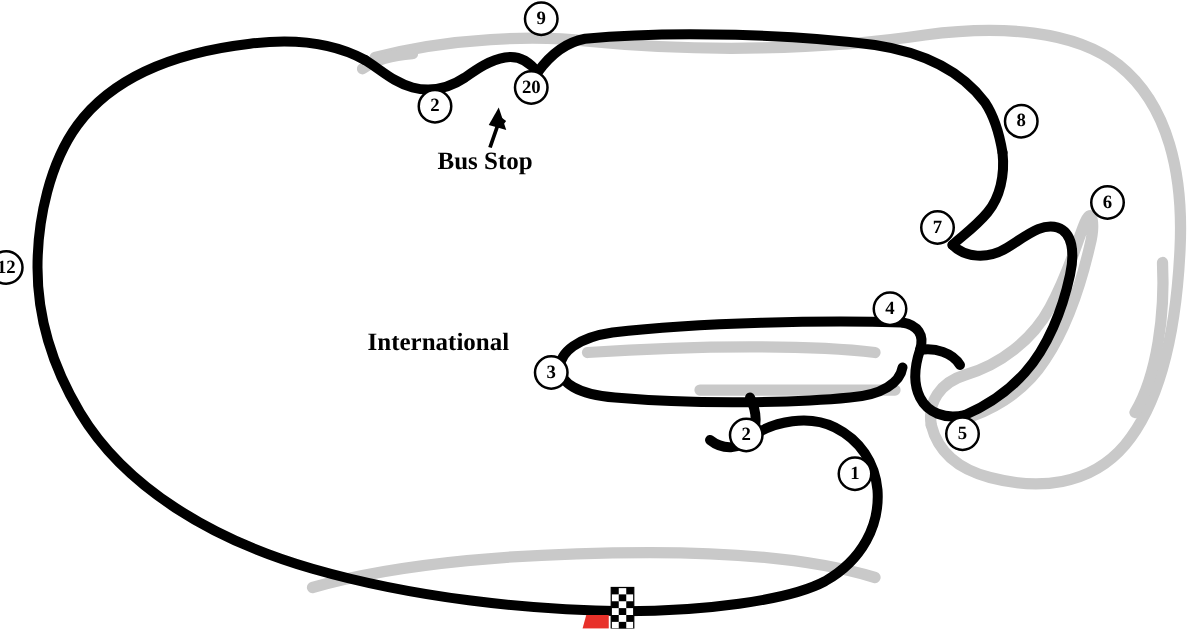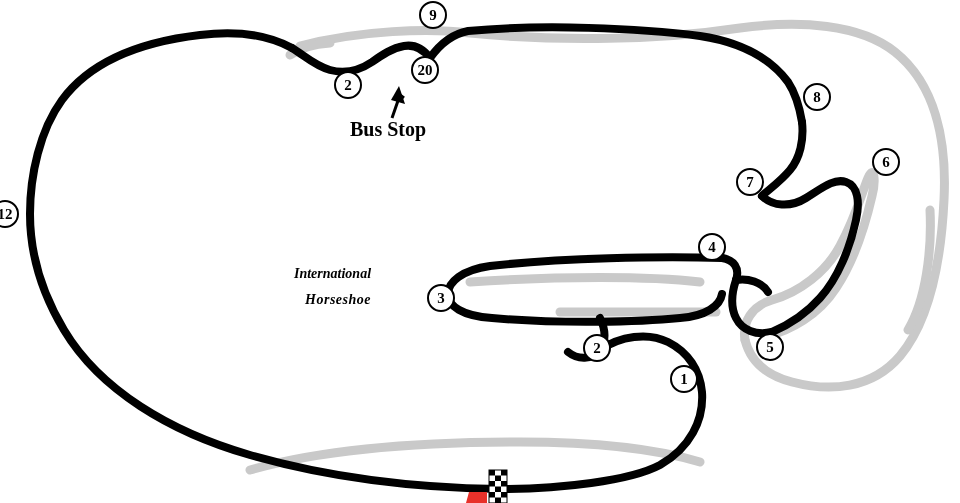--- a/index.html
+++ b/index.html
@@ -61,23 +61,22 @@
        0    2px 0 #ffffff;
   }
   #label-busstop {
     left: 350px;
     top: 118px;
     font-size: 20px;
   }
   #label-horseshoe {
     left: 294px;
     top: 261px;
-    font-size: 14px;
+    font-size: 20px;
     line-height: 26px;
-    font-style: italic;
   }
   #label-horseshoe .line2 {
     display: block;
     letter-spacing: 0.5px;
   }
 </style>
 </head>
 <body>
 
 <div id="stage">
@@ -177,16 +176,15 @@
   <div class="corner-marker" style="left:750px; top:182px;">7</div>
   <div class="corner-marker" style="left:817px; top:97px;">8</div>
   <div class="corner-marker" style="left:433px; top:15px;">9</div>
   <div class="corner-marker" style="left:425px; top:70px;">20</div>
   <div class="corner-marker" style="left:348px; top:85px;">2</div>
   <div class="corner-marker" style="left:5px;  top:214px;">12</div>
 
   <div class="map-label" id="label-busstop">Bus Stop</div>
   <div class="map-label" id="label-horseshoe">
     <span>International</span>
-    <span class="line2">Horseshoe</span>
   </div>
 
 </div>
 
 </body></html>

